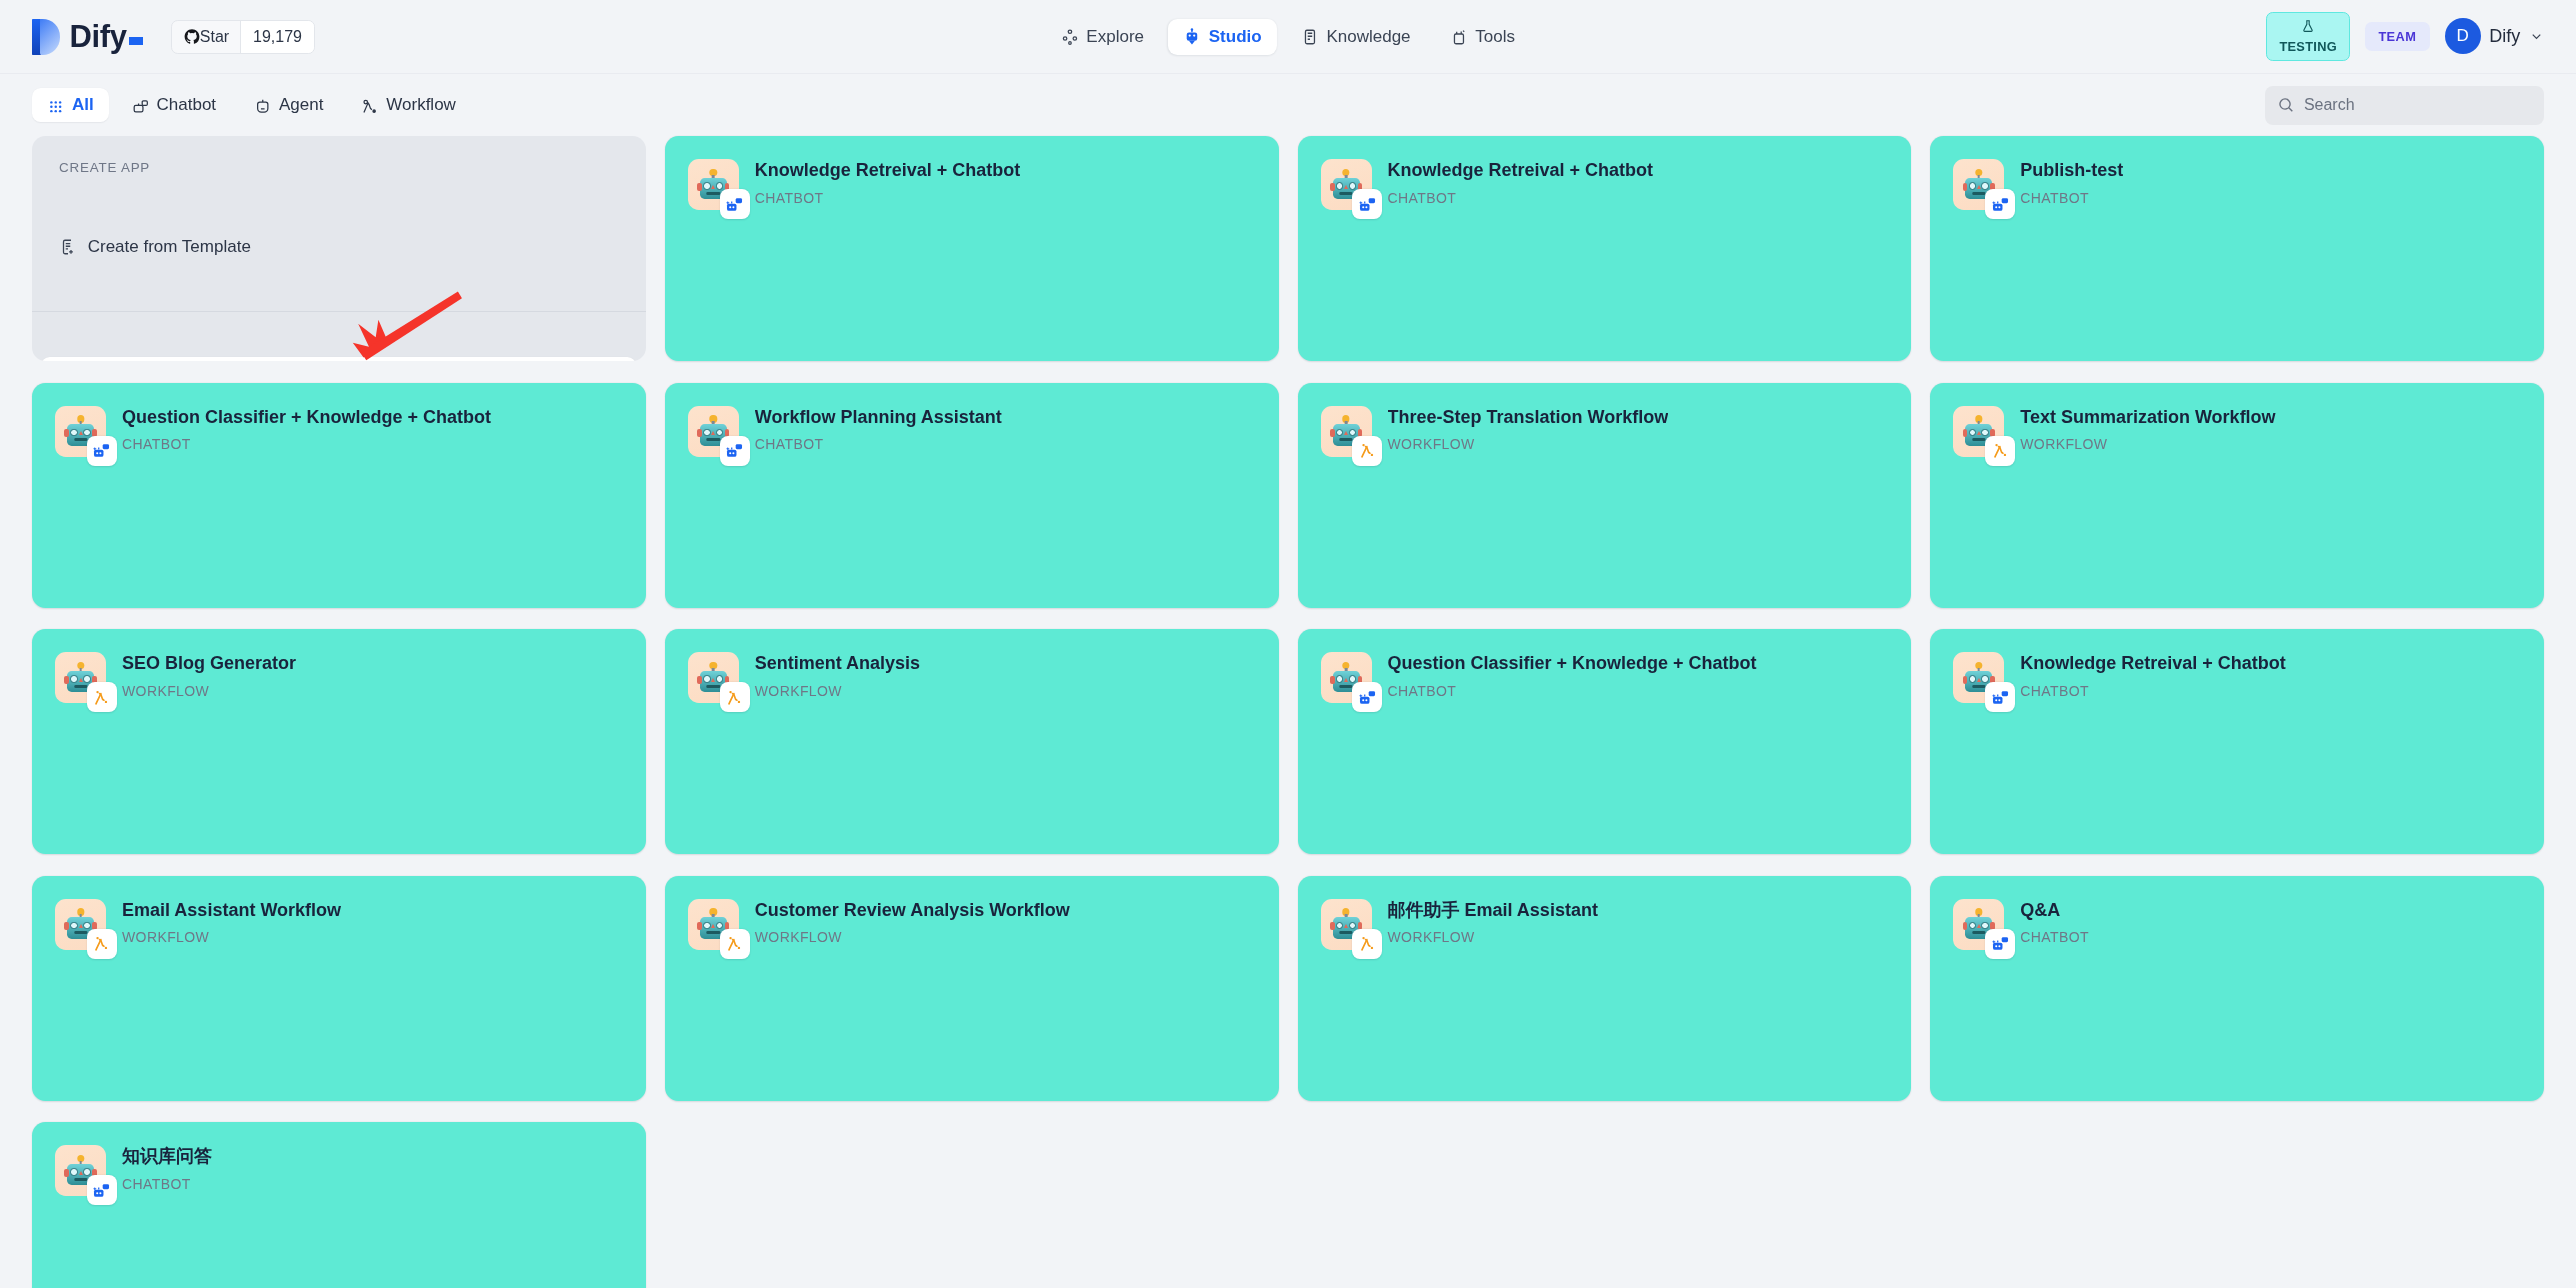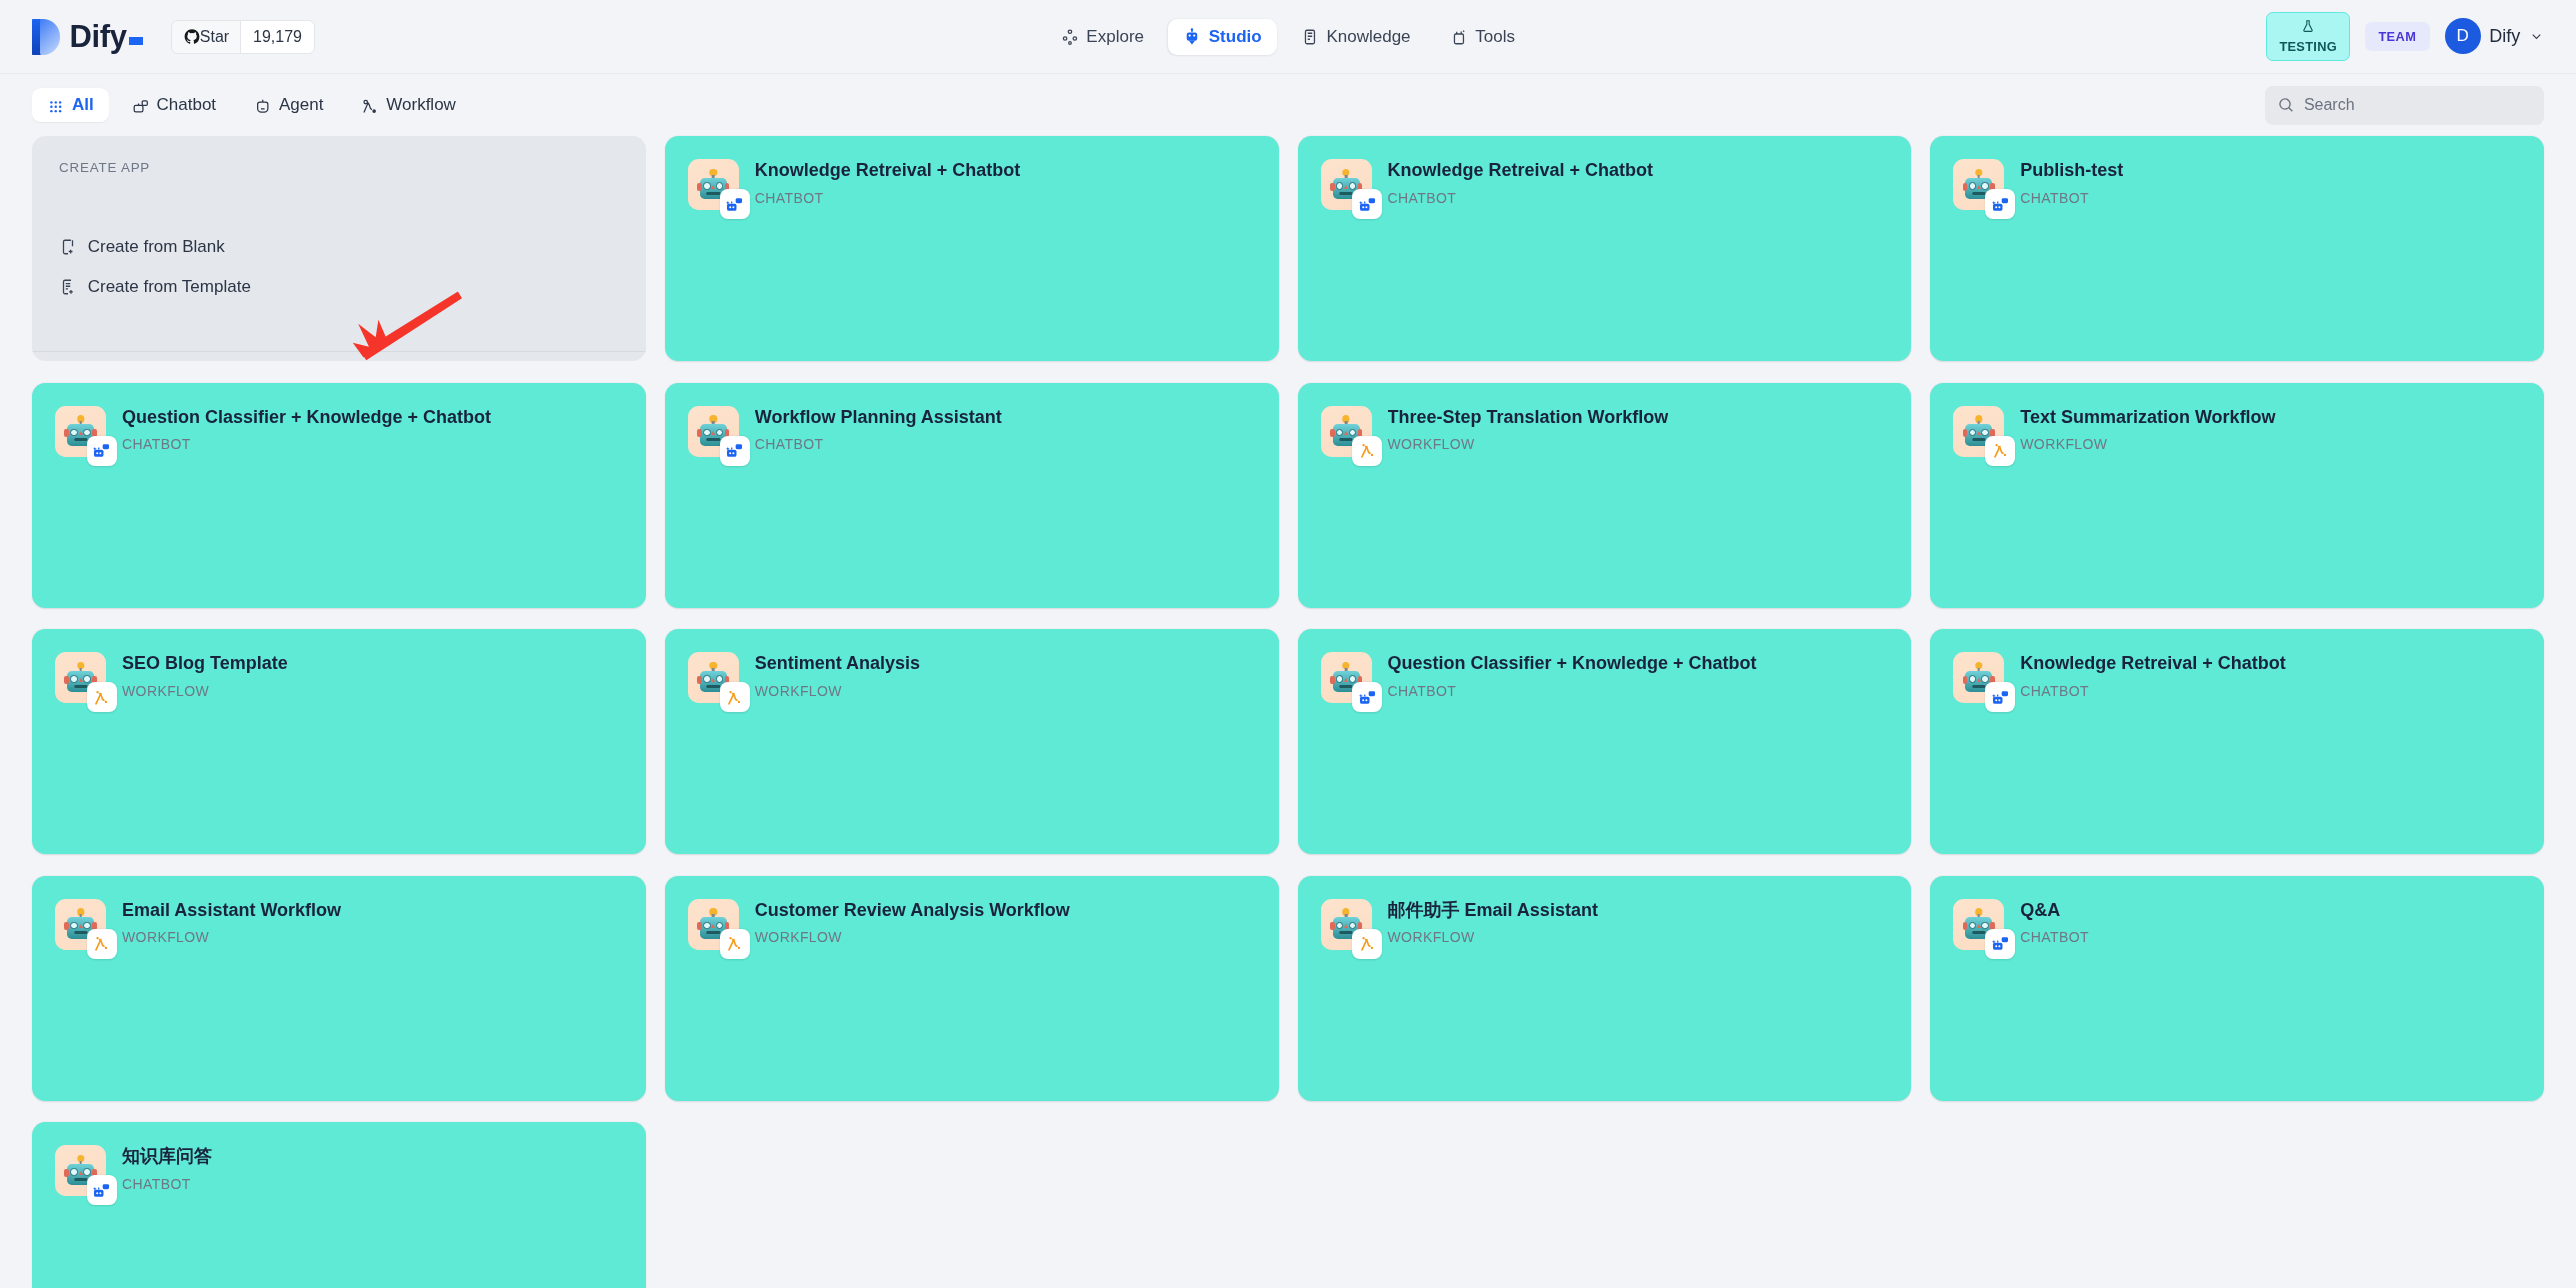--- a/index.html
+++ b/index.html
@@ -509,30 +509,20 @@
 
 <div class="grid" id="app-grid">
 
   <div class="create-panel">
     <div class="create-head">CREATE APP</div>
     <div class="create-list">
       <div class="create-row">
         <span>
           <svg viewBox="0 0 24 24" fill="none" stroke="#3b4454" stroke-width="1.7">
               <path d="M16 3H8a2 2 0 0 0-2 2v14a2 2 0 0 0 2 2h4"></path>
-              <path d="M18 3v8"></path>
-              <path d="M13 18h5M15.5 15.5v5"></path>
-            </svg>
-        </span>
-        <span>Create from Blank</span>
-      </div>
-      <div class="create-row">
-        <span>
-          <svg viewBox="0 0 24 24" fill="none" stroke="#3b4454" stroke-width="1.7">
-              <path d="M16 3H8a2 2 0 0 0-2 2v14a2 2 0 0 0 2 2h4"></path>
               <path d="M9 7.5h6M9 11h6M9 14.5h3"></path>
               <path d="M13.5 18.5h5M16 16v5"></path>
             </svg>
         </span>
         <span>Create from Template</span>
       </div>
     </div>
     <div class="create-footer">
       <div class="import-row">
         <span>
@@ -793,21 +783,21 @@
         <div class="app-badge">
           <svg viewBox="0 0 24 24" fill="none" stroke="#f59b1b" stroke-width="2.1" stroke-linecap="round">
               <circle cx="7" cy="5.2" r="1.5" fill="#f59b1b" stroke="none"></circle>
               <path d="M9.5 7c4.6 1.8 1 6.4 5.6 8.4"></path>
               <circle cx="17.6" cy="17.6" r="1.5" fill="#f59b1b" stroke="none"></circle>
               <path d="M5 20l6.2-13"></path>
             </svg>
         </div>
       </div>
       <div class="card-text">
-        <div class="card-title">SEO Blog Template</div>
+        <div class="card-title">SEO Blog Generator</div>
         <div class="card-type">WORKFLOW</div>
       </div>
     </div>
     </div>
     <div class="card">
     <div class="card-head">
       <div class="app-icon">
         <div class="sq">
             <span class="robot">
   <span class="antenna"></span>

